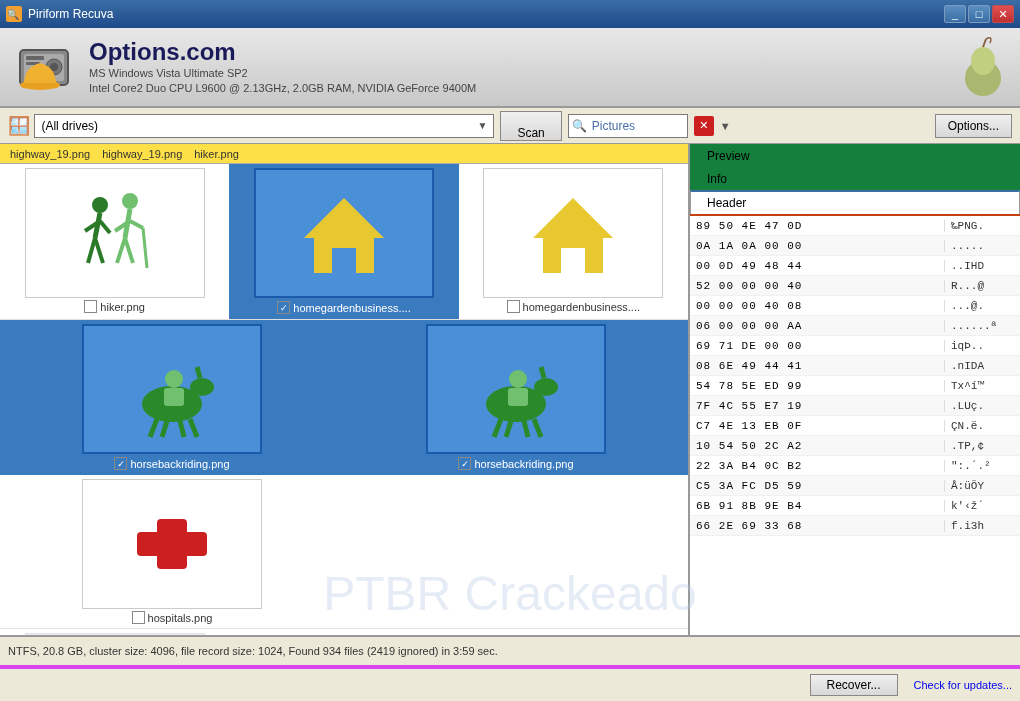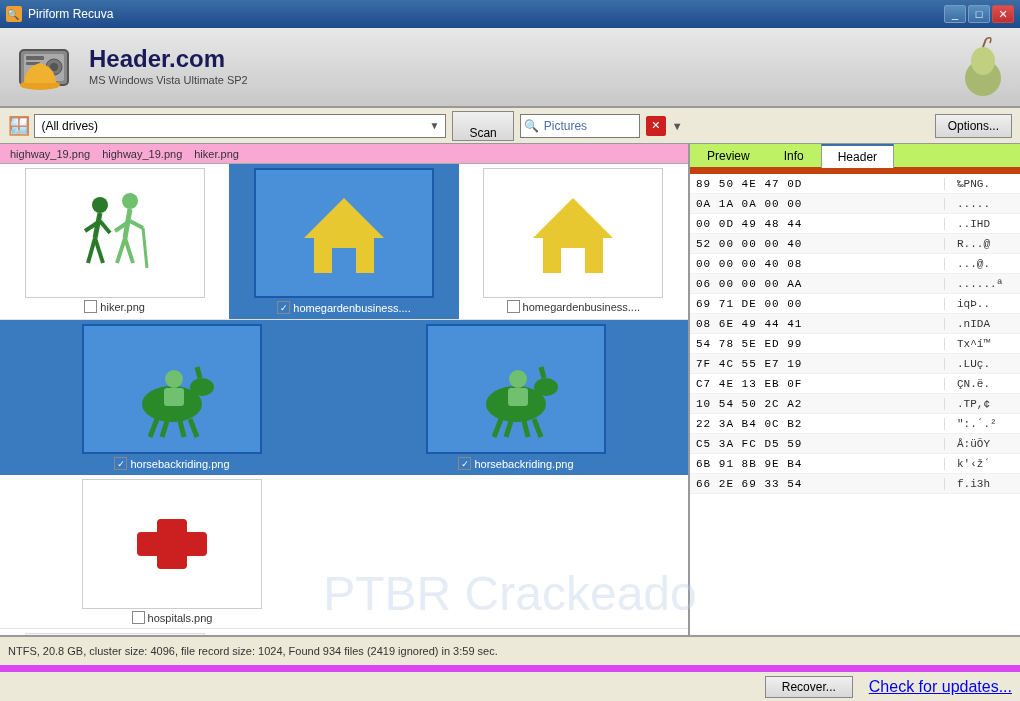--- a/index.html
+++ b/index.html
@@ -45,21 +45,21 @@
       padding: 5px 8px;
       display: flex;
       align-items: center;
       gap: 6px;
       border-bottom: 1px solid #999;
       height: 36px;
     }
     .drive-select {
       display: flex; align-items: center; gap: 4px;
       background: white; border: 1px solid #7a7a7a; padding: 2px 6px;
-      width: 412px; height: 24px; cursor: pointer;
+      width: 460px; height: 24px; cursor: pointer;
     }
     .drive-select-arrow { margin-left: auto; font-size: 10px; color: #555; }
     .scan-btn {
       background: linear-gradient(to bottom, #f0f0f0, #d8d8d8);
       border: 1px solid #888; padding: 14px 16px; height: 24px; cursor: pointer;
       font-size: 12px;
     }
     .filter-box {
       display: flex; align-items: center; background: white;
       border: 1px solid #7a7a7a; height: 24px; padding: 2px 4px;
@@ -121,22 +121,23 @@
 
     
     .right-panel {
       width: 330px;
       background: white;
       display: flex;
       flex-direction: column;
     }
     .panel-tabs {
       display: flex;
-      background: #bef264;
-      border-bottom: 7px solid #c2410c;
+      background: #15803d;
+      border-bottom: 3px solid #c2410c;
+      flex-direction: column;
     }
     .panel-tab {
       padding: 4px 16px; font-size: 12px; cursor: pointer;
       border: 1px solid transparent; border-bottom: none;
     }
     .panel-tab.active {
       background: white; border-color: #999 #999 white;
       border-top: 2px solid #3a6ea5;
       margin-bottom: -1px; z-index: 1;
     }
@@ -149,49 +150,49 @@
     }
     .hex-row {
       display: flex;
       align-items: center;
       padding: 1px 6px;
       border-bottom: 1px solid #f0f0f0;
       height: 20px;
     }
     .hex-row:nth-child(even) { background: #f8f8f8; }
     .hex-bytes { flex: 1; color: #000; letter-spacing: 1px; }
-    .hex-chars { width: 70px; color: #333; border-left: 1px solid #ddd; padding-left: 12px; }
+    .hex-chars { width: 70px; color: #333; border-left: 1px solid #ddd; padding-left: 6px; }
 
     
     .status-bar {
       background: #ece9d8;
       border-top: 2px solid #999;
       padding: 4px 8px;
       font-size: 11px;
       color: #333;
       height: 30px;
       display: flex;
       align-items: center;
     }
 
     
     .bottom-bar {
       background: #ece9d8;
-      border-top: 7px solid #d946ef;
+      border-top: 4px solid #d946ef;
       padding: 4px 8px;
       display: flex;
       align-items: center;
       justify-content: space-between;
       height: 36px;
     }
     .recover-btn {
       background: linear-gradient(to bottom, #f0f0f0, #d8d8d8);
       border: 1px solid #888; padding: 3px 16px; font-size: 12px; cursor: pointer;
     }
-    .update-link { color: #0000ee; font-size: 16px; text-decoration: underline; cursor: pointer; }
+    .update-link { color: #0000ee; font-size: 11px; cursor: pointer; }
 
     
     .watermark {
       position: absolute;
       bottom: 30px;
       left: 50%;
       transform: translateX(-50%);
       font-size: 48px;
       font-weight: normal;
       color: rgba(180,200,230,0.35);
@@ -227,22 +228,23 @@
         <circle cx="42" cy="32" r="4" fill="#555"></circle>
         <rect x="14" y="21" width="18" height="4" rx="1" fill="#666"></rect>
         <rect x="14" y="27" width="14" height="3" rx="1" fill="#666"></rect>
 
         <ellipse cx="28" cy="50" rx="20" ry="5" fill="#e8a020"></ellipse>
         <path d="M12 50 Q12 32 28 28 Q44 32 44 50 Z" fill="#f0b030"></path>
         <rect x="10" y="48" width="36" height="5" rx="2" fill="#e8a020"></rect>
       </svg>
     </div>
     <div class="header-text">
-      <h1>Header.com</h1>
+      <h1>Options.com</h1>
       <p>MS Windows Vista Ultimate SP2</p>
+      <p>Intel Core2 Duo CPU L9600 @ 2.13GHz, 2.0GB RAM, NVIDIA GeForce 9400M</p>
     </div>
   </div>
 
   <div>
     <svg width="50" height="65" viewBox="0 0 50 65">
       <ellipse cx="25" cy="45" rx="18" ry="18" fill="#a8b870"></ellipse>
       <ellipse cx="25" cy="28" rx="12" ry="14" fill="#c0d080"></ellipse>
       <line x1="25" y1="14" x2="28" y2="6" stroke="#8a6040" stroke-width="2"></line>
       <path d="M28 6 Q35 2 32 10" stroke="#8a6040" fill="none" stroke-width="1.5"></path>
     </svg>
@@ -264,21 +266,21 @@
   </div>
   <div class="filter-clear">✕</div>
   <span style="font-size:11px;color:#555;cursor:pointer;">▼</span>
   <button class="options-btn">Options...</button>
 </div>
 
 <div class="main-content">
 
   <div class="file-list">
 
-    <div style="display:flex; background:#f9a8d4; border-bottom:1px solid #aaa; height:20px; align-items:center; padding: 0 4px; text-align: center;">
+    <div style="display:flex; background:#fde047; border-bottom:1px solid #aaa; height:20px; align-items:center; padding: 0 4px; text-align: center;">
       <span style="font-size:11px;color:#333;padding:2px 6px;">highway_19.png</span>
       <span style="font-size:11px;color:#333;padding:2px 6px;">highway_19.png</span>
       <span style="font-size:11px;color:#333;padding:2px 6px;">hiker.png</span>
     </div>
 
     <div style="display:grid; grid-template-columns: repeat(3, 1fr); border-bottom: 1px solid #e0e0e0;">
 
       <div class="file-item">
         <div class="thumbnail">
           <svg width="120" height="100" viewBox="0 0 120 100">
@@ -469,21 +471,21 @@
         </div>
         <div class="hex-row">
           <span class="hex-bytes">C5 3A FC D5 59</span>
           <span class="hex-chars">Å:üÕY</span>
         </div>
         <div class="hex-row">
           <span class="hex-bytes">6B 91 8B 9E B4</span>
           <span class="hex-chars">k'‹ž´</span>
         </div>
         <div class="hex-row">
-          <span class="hex-bytes">66 2E 69 33 54</span>
+          <span class="hex-bytes">66 2E 69 33 68</span>
           <span class="hex-chars">f.i3h</span>
         </div>
       </div>
   </div>
 </div>
 
 <div class="status-bar">
   <span>NTFS, 20.8 GB, cluster size: 4096, file record size: 1024, Found 934 files (2419 ignored) in 3:59 sec.</span>
 </div>
 

